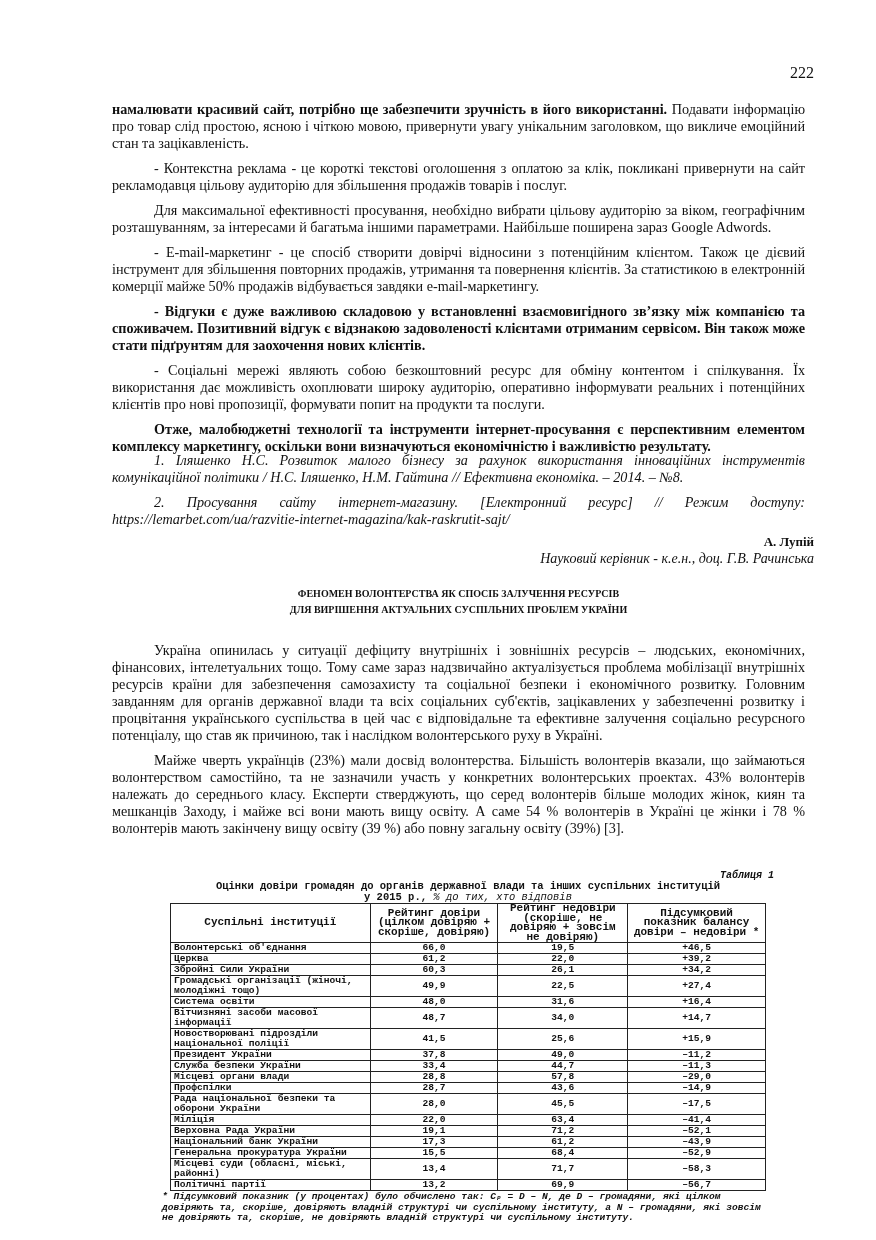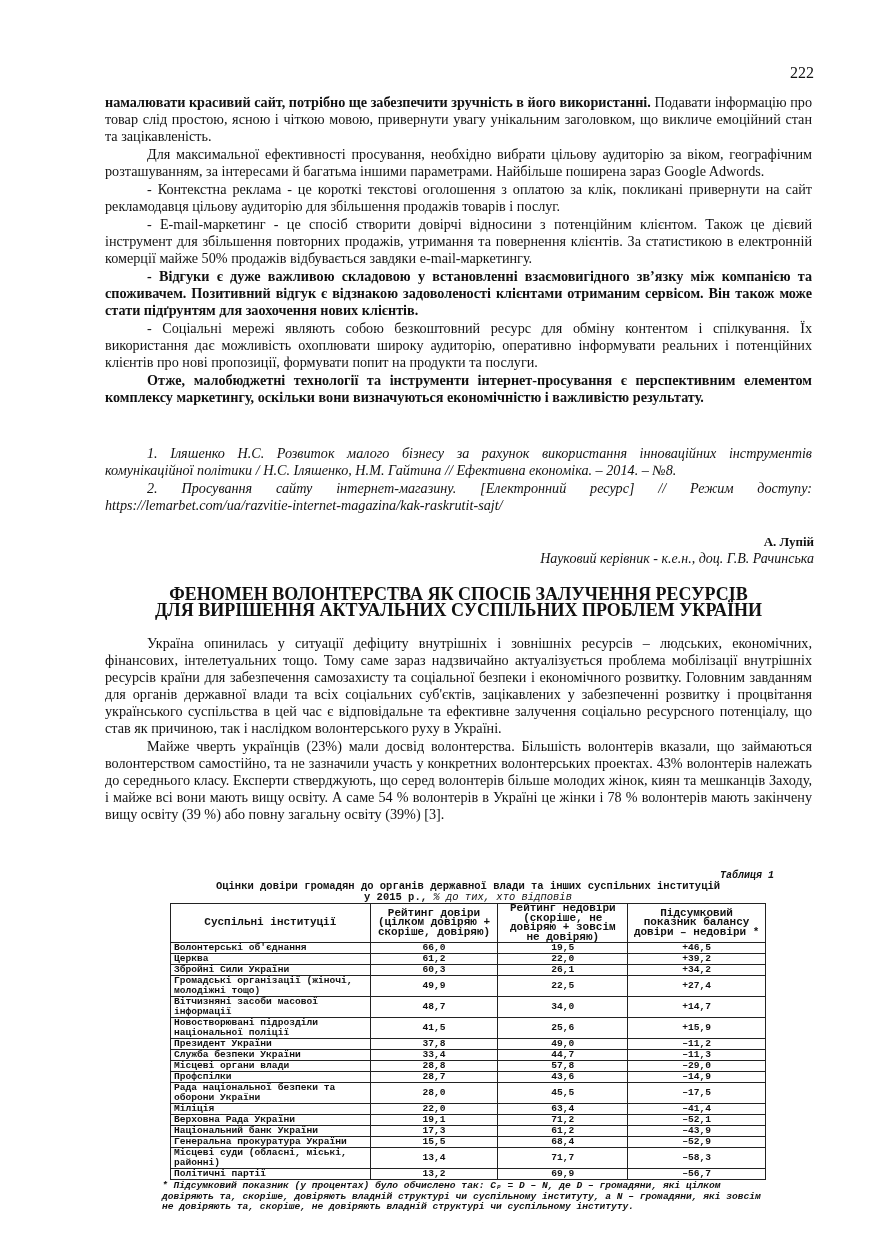--- a/index.html
+++ b/index.html
@@ -1,47 +1,47 @@
 <!DOCTYPE html>
 <html><head>
 <meta charset="utf-8">
 <style>
   html, body { margin: 0; padding: 0; background: #ffffff; }
   body { width: 876px; height: 1240px; position: relative; overflow: hidden;
          font-family: "Liberation Serif", serif; color: #111; }
   .page-num { position: absolute; top: 52px; right: 62px; font-size: 16px; margin-top: 12px; }
   .text { position: absolute; left: 104px; width: 709px; font-size: 14.2px; line-height: 17px; text-align: justify; }
-  .text p { margin: 1px; }
+  .text p { margin: 8px; }
   .ind { text-indent: 42px; }
   .b { font-weight: bold; }
   .refs { font-style: italic; }
   .author { position: absolute; top: 534px; right: 62px; font-weight: bold; font-size: 13px; text-align: right; }
   .advisor { position: absolute; top: 551px; right: 62px; font-style: italic; font-size: 14px; text-align: right; }
-  .title { position: absolute; top: 586px; left: 104px; width: 709px; text-align: center; font-weight: bold; font-size: 18px; line-height: 16px; }
+  .title { position: absolute; top: 586px; left: 104px; width: 709px; text-align: center; font-weight: bold; font-size: 10px; line-height: 16px; }
   .tbl-wrap { position: absolute; top: 870px; left: 162px; width: 612px; font-family: Liberation Mono, monospace; }
   .tbl-label { text-align: right; font-style: italic; font-weight: bold; font-size: 10px; line-height: 11px; }
   .tbl-title { text-align: center; font-weight: bold; font-size: 10.5px; line-height: 11px; }
   .tbl-title i { font-weight: normal; }
   table { border-collapse: collapse; width: 596px; margin-left: 8px; font-size: 9.6px; font-weight: bold; }
   th, td { border: 1.5px solid #222; padding: 0 3px; line-height: 10px; }
   th { font-size: 11px; line-height: 9.5px; height: 30px; }
   td.num { text-align: center; }
   td.name { text-align: left; }
   col.c1 { width: 200px; } col.c2 { width: 128px; } col.c3 { width: 130px; } col.c4 { width: 138px; }
   .tbl-note { font-style: italic; font-weight: bold; font-size: 9.6px; line-height: 10.6px; margin-top: 1px; }
 </style>
 </head>
 <body>
 
 <div class="page-num">222</div>
 
 <div class="text" style="top:93px;">
   <p><span class="b">намалювати красивий сайт, потрібно ще забезпечити зручність в його використанні.</span><span> Подавати інформацію про товар слід простою, ясною і чіткою мовою, привернути увагу унікальним заголовком, що викличе емоційний стан та зацікавленість.</span></p>
+  <p class="ind">- Контекстна реклама - це короткі текстові оголошення з оплатою за клік, покликані привернути на сайт рекламодавця цільову аудиторію для збільшення продажів товарів і послуг.</p>
   <p class="ind">Для максимальної ефективності просування, необхідно вибрати цільову аудиторію за віком, географічним розташуванням, за інтересами й багатьма іншими параметрами. Найбільше поширена зараз Google Adwords.</p>
-  <p class="ind">- Контекстна реклама - це короткі текстові оголошення з оплатою за клік, покликані привернути на сайт рекламодавця цільову аудиторію для збільшення продажів товарів і послуг.</p>
   <p class="ind">- E-mail-маркетинг - це спосіб створити довірчі відносини з потенційним клієнтом. Також це дієвий інструмент для збільшення повторних продажів, утримання та повернення клієнтів. За статистикою в електронній комерції майже 50% продажів відбувається завдяки e-mail-маркетингу.</p>
   <p class="ind b">- Відгуки є дуже важливою складовою у встановленні взаємовигідного зв’язку між компанією та споживачем. Позитивний відгук є відзнакою задоволеності клієнтами отриманим сервісом. Він також може стати підґрунтям для заохочення нових клієнтів.</p>
   <p class="ind">- Соціальні мережі являють собою безкоштовний ресурс для обміну контентом і спілкування. Їх використання дає можливість охоплювати широку аудиторію, оперативно інформувати реальних і потенційних клієнтів про нові пропозиції, формувати попит на продукти та послуги.</p>
   <p class="ind b">Отже, малобюджетні технології та інструменти інтернет-просування є перспективним елементом комплексу маркетингу, оскільки вони визначуються економічністю і важливістю результату.</p>
 </div>
 
 <div class="text refs" style="top:444px;">
   <p class="ind">1. Іляшенко Н.С. Розвиток малого бізнесу за рахунок використання інноваційних інструментів комунікаційної політики / Н.С. Іляшенко, Н.М. Гайтина // Ефективна економіка. – 2014. – №8.</p>
   <p class="ind">2. Просування сайту інтернет-магазину. [Електронний ресурс] // Режим доступу: https://lemarbet.com/ua/razvitie-internet-magazina/kak-raskrutit-sajt/</p>
 </div>
@@ -97,20 +97,26 @@
           <td class="name">Збройні Сили України</td>
           <td class="num">60,3</td>
           <td class="num">26,1</td>
           <td class="num">+34,2</td>
         </tr>
         <tr>
           <td class="name">Громадські організації (жіночі, молодіжні тощо)</td>
           <td class="num">49,9</td>
           <td class="num">22,5</td>
           <td class="num">+27,4</td>
+        </tr>
+        <tr>
+          <td class="name">Система освіти</td>
+          <td class="num">48,0</td>
+          <td class="num">31,6</td>
+          <td class="num">+16,4</td>
         </tr>
         <tr>
           <td class="name">Вітчизняні засоби масової інформації</td>
           <td class="num">48,7</td>
           <td class="num">34,0</td>
           <td class="num">+14,7</td>
         </tr>
         <tr>
           <td class="name">Новостворювані підрозділи національної поліції</td>
           <td class="num">41,5</td>

